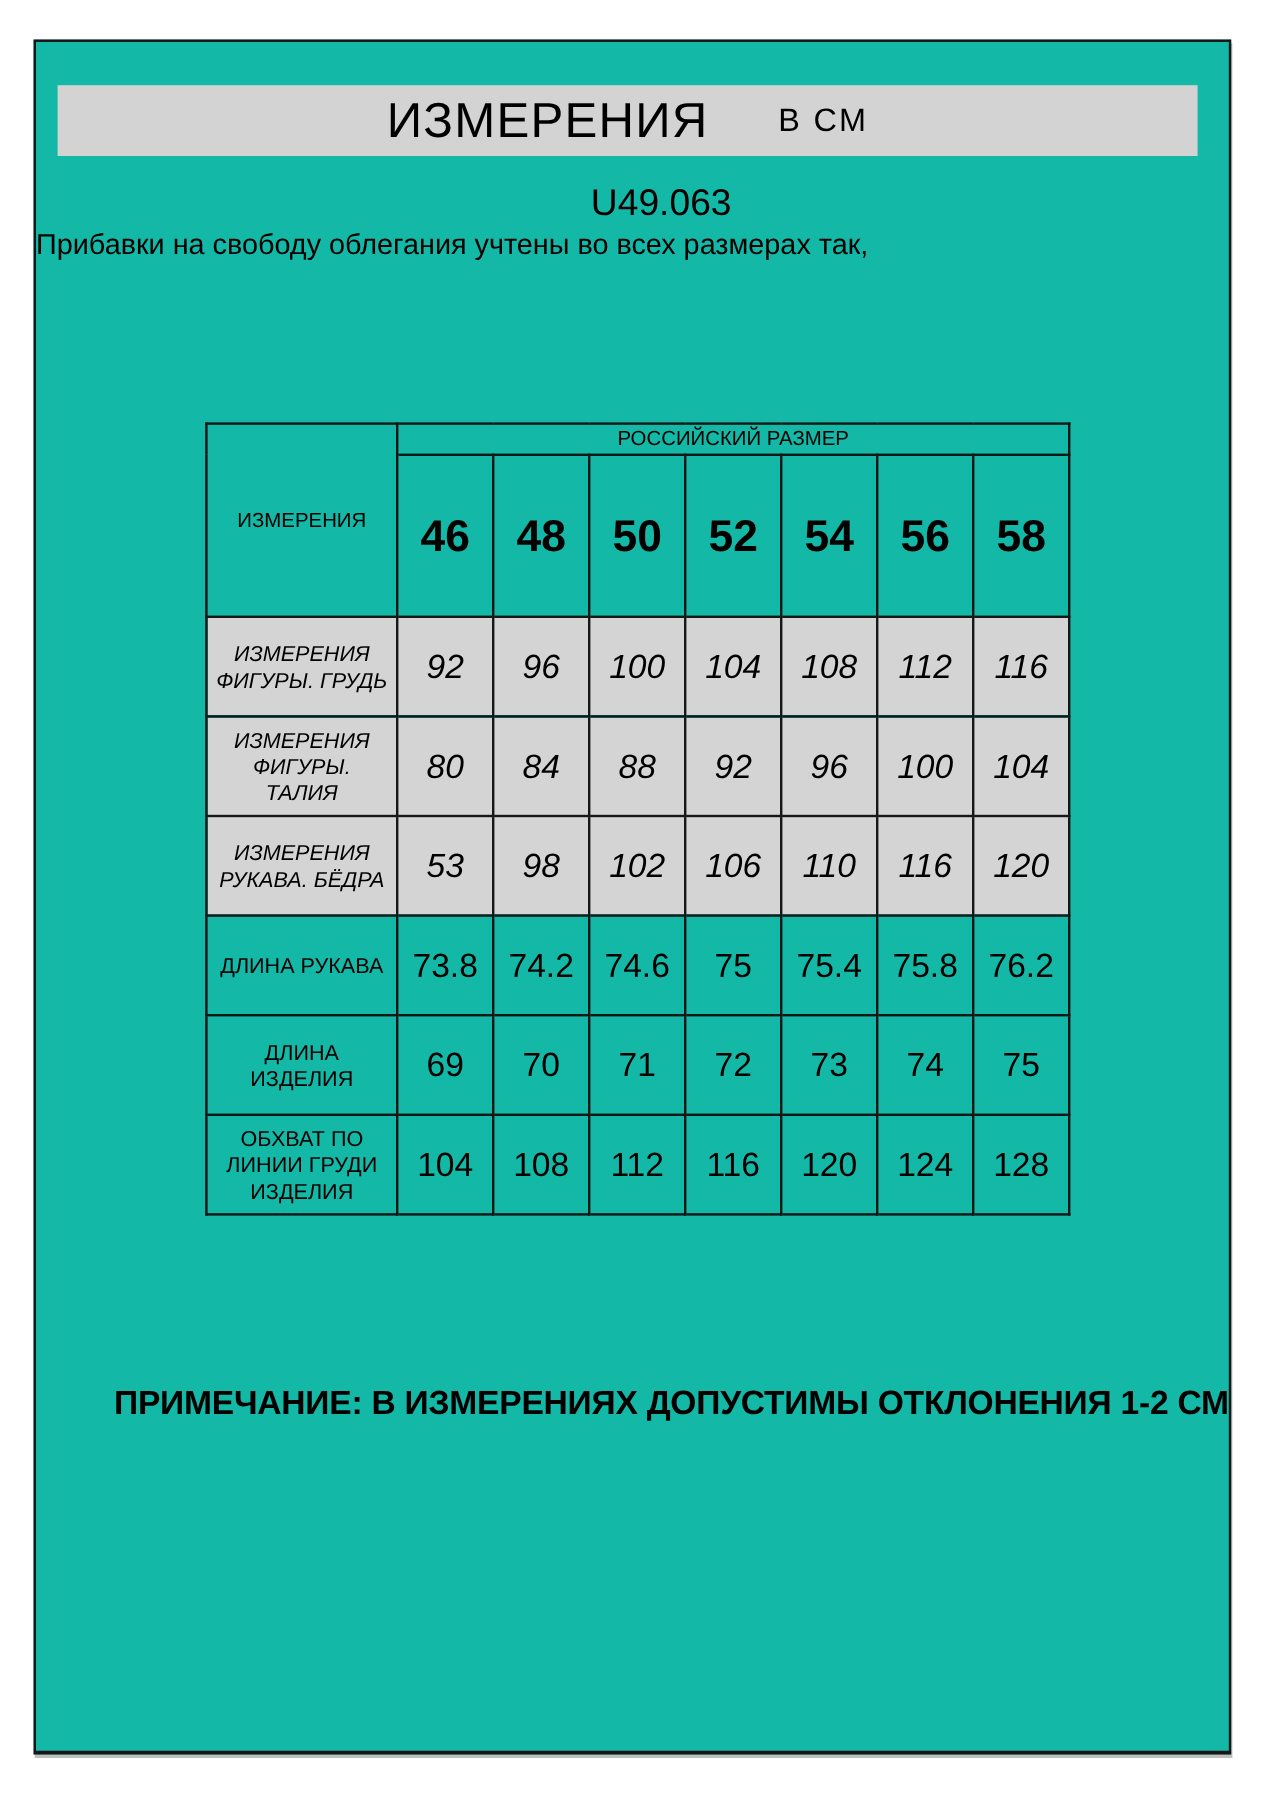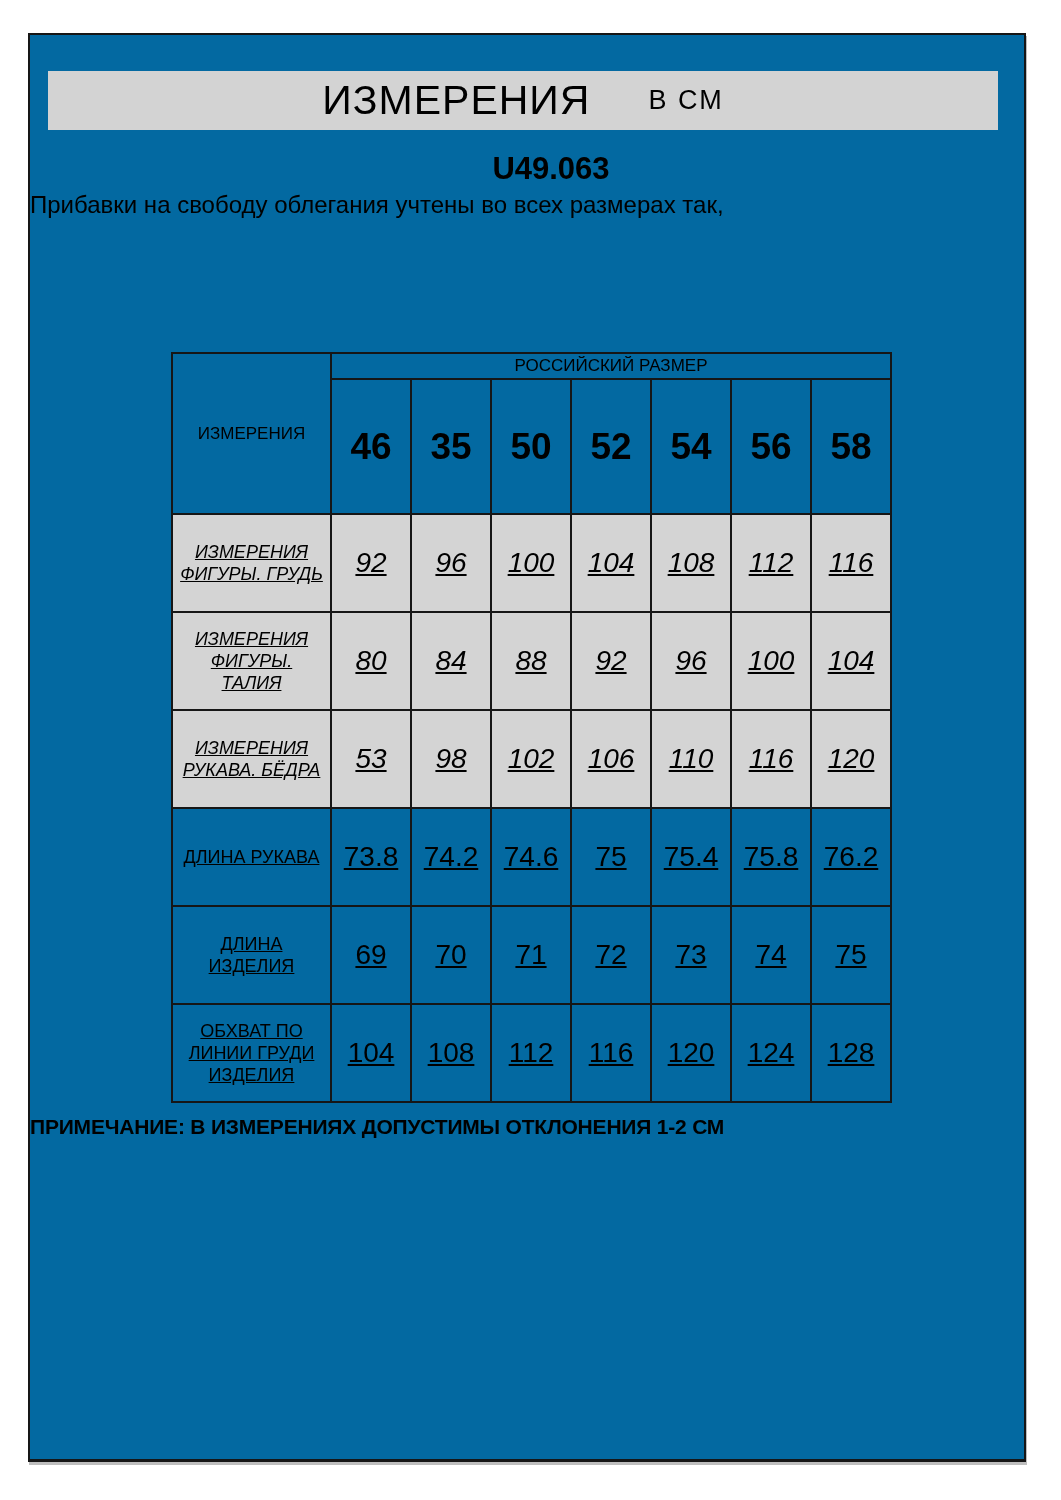--- a/index.html
+++ b/index.html
@@ -10,42 +10,42 @@
     color: #000;
     position: relative;
     overflow: hidden;
   }
   .page {
     position: absolute;
     left: 28px; top: 33px;
     width: 998px; height: 1429px;
     border: 2px solid #161616;
     border-bottom-width: 3px;
-    background: #0369a1;
+    background: #14b8a6;
     box-shadow: 1px 3px 0 rgba(110,110,110,0.45);
   }
   
   .band {
     position: absolute;
     left: 18px; right: 26px; top: 36px;
     height: 59px;
     background: #d3d3d3;
     display: flex;
     align-items: center;
     justify-content: center;
     gap: 58px;
   }
   .band .w1 { font-size: 41px; font-weight: 400; letter-spacing: 1px; }
   .band .w2 { font-size: 41px; font-weight: 700; letter-spacing: 1px; }
   .band .w3 { font-size: 27px; font-weight: 400; letter-spacing: 2px; }
   
   .code {
     position: absolute; left: 0; right: 0; top: 116px;
     text-align: center;
-    font-size: 31px; font-weight: 700; padding-left: 48px;
+    font-size: 31px; font-weight: 400; padding-left: 48px;
   }
   .desc {
     position: absolute; left: 0; right: 0; top: 156px;
     text-align: left;
     font-size: 24px; line-height: 28px;
   }
   
   table.size-table {
     position: absolute;
     left: 141px; top: 317px;
@@ -55,31 +55,31 @@
   table.size-table td {
     border: 2px solid #161616;
     text-align: center;
     vertical-align: middle;
     overflow: hidden;
   }
   col.c-label { width: 159px; }
   col.c-size  { width: 80px; }
   tr.r-group td { height: 26px; font-size: 17px; margin-top: 25px; }
   tr.r-sizes td { height: 135px; font-size: 37px; font-weight: 700; }
-  tr.r-data  td { height: 98px; text-decoration: underline; }
+  tr.r-data  td { height: 83px; }
   td.corner { font-size: 19px; }
   td.lbl { font-size: 18px; line-height: 22px; padding: 0 6px; }
   td.val { font-size: 28px; }
   tr.shaded td { background: #d4d4d4; }
   tr.shaded td.lbl, tr.shaded td.val { font-style: italic; }
   
   .note {
-    position: absolute; left: 0; right: 0; top: 1080px;
-    text-align: left;
-    font-size: 21px; font-weight: 700;
+    position: absolute; left: 0; right: 0; top: 1118px;
+    text-align: right;
+    font-size: 28px; font-weight: 700;
     letter-spacing: -0.2px;
   }
 </style>
 </head>
 <body>
 
 <div class="page">
 
   <div class="band">
     <span class="w1">ИЗМЕРЕНИЯ</span>
@@ -103,21 +103,21 @@
         <col class="c-size">
         <col class="c-size">
     </colgroup>
     <tbody>
       <tr class="r-group">
         <td class="corner" rowspan="2">ИЗМЕРЕНИЯ</td>
         <td colspan="7">РОССИЙСКИЙ РАЗМЕР</td>
       </tr>
       <tr class="r-sizes">
         <td>46</td>
-        <td>35</td>
+        <td>48</td>
         <td>50</td>
         <td>52</td>
         <td>54</td>
         <td>56</td>
         <td>58</td>
       </tr>
 
       <tr class="r-data shaded">
         <td class="lbl">ИЗМЕРЕНИЯ ФИГУРЫ. ГРУДЬ</td>
         <td class="val">92</td>

